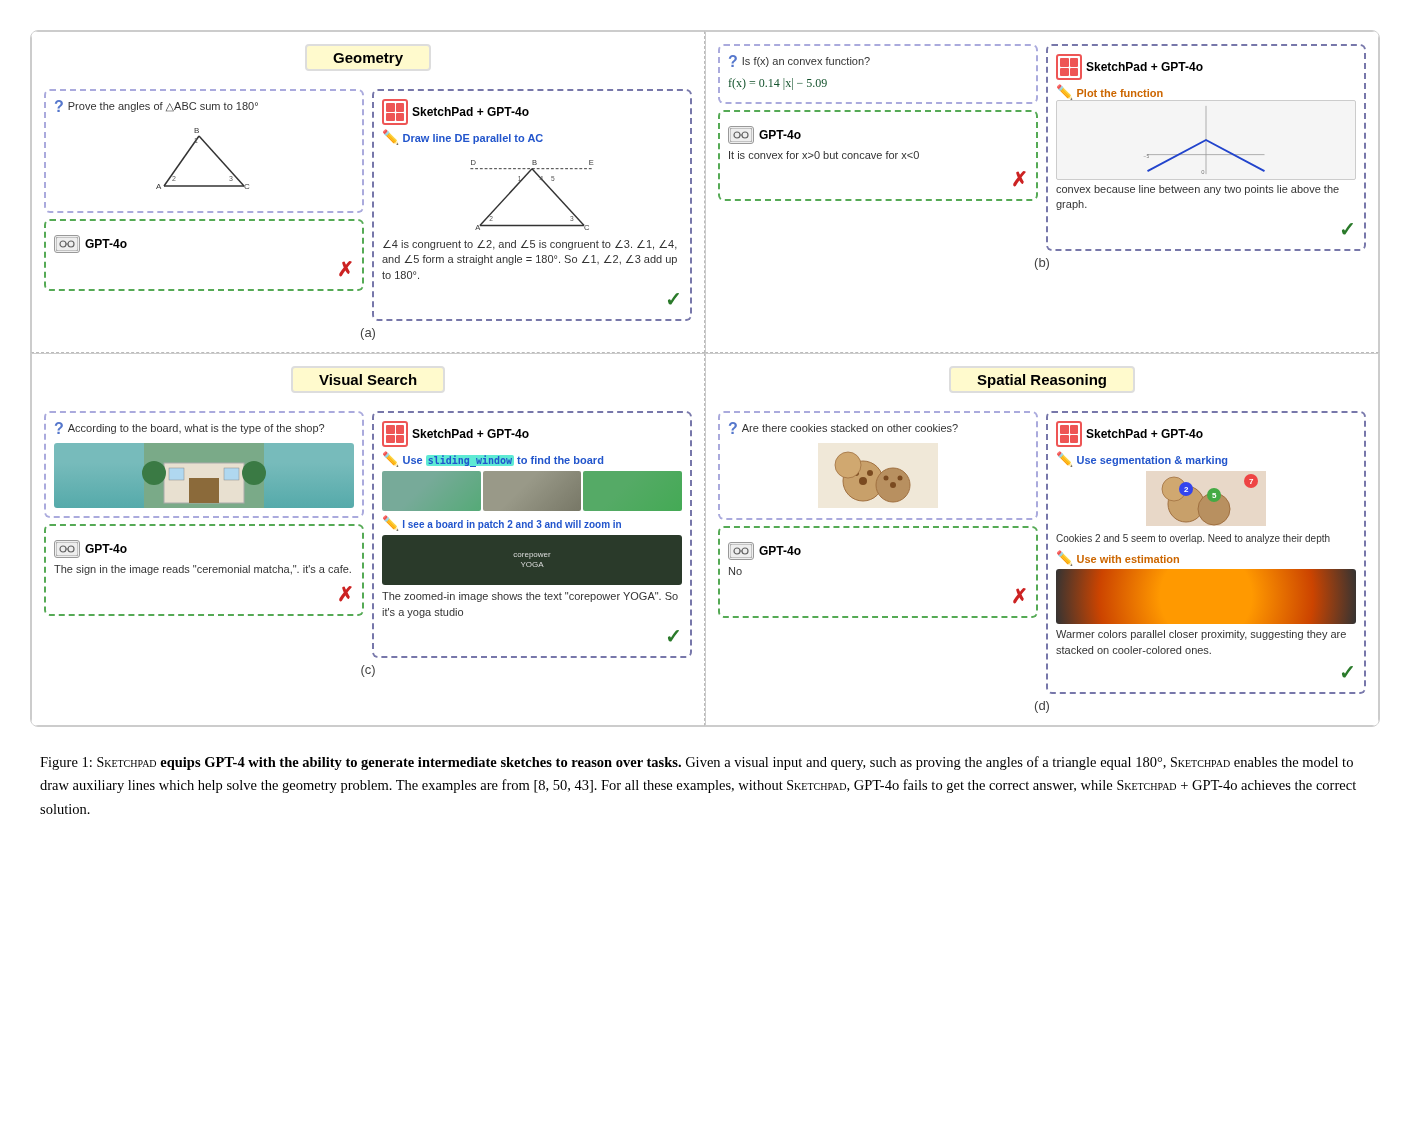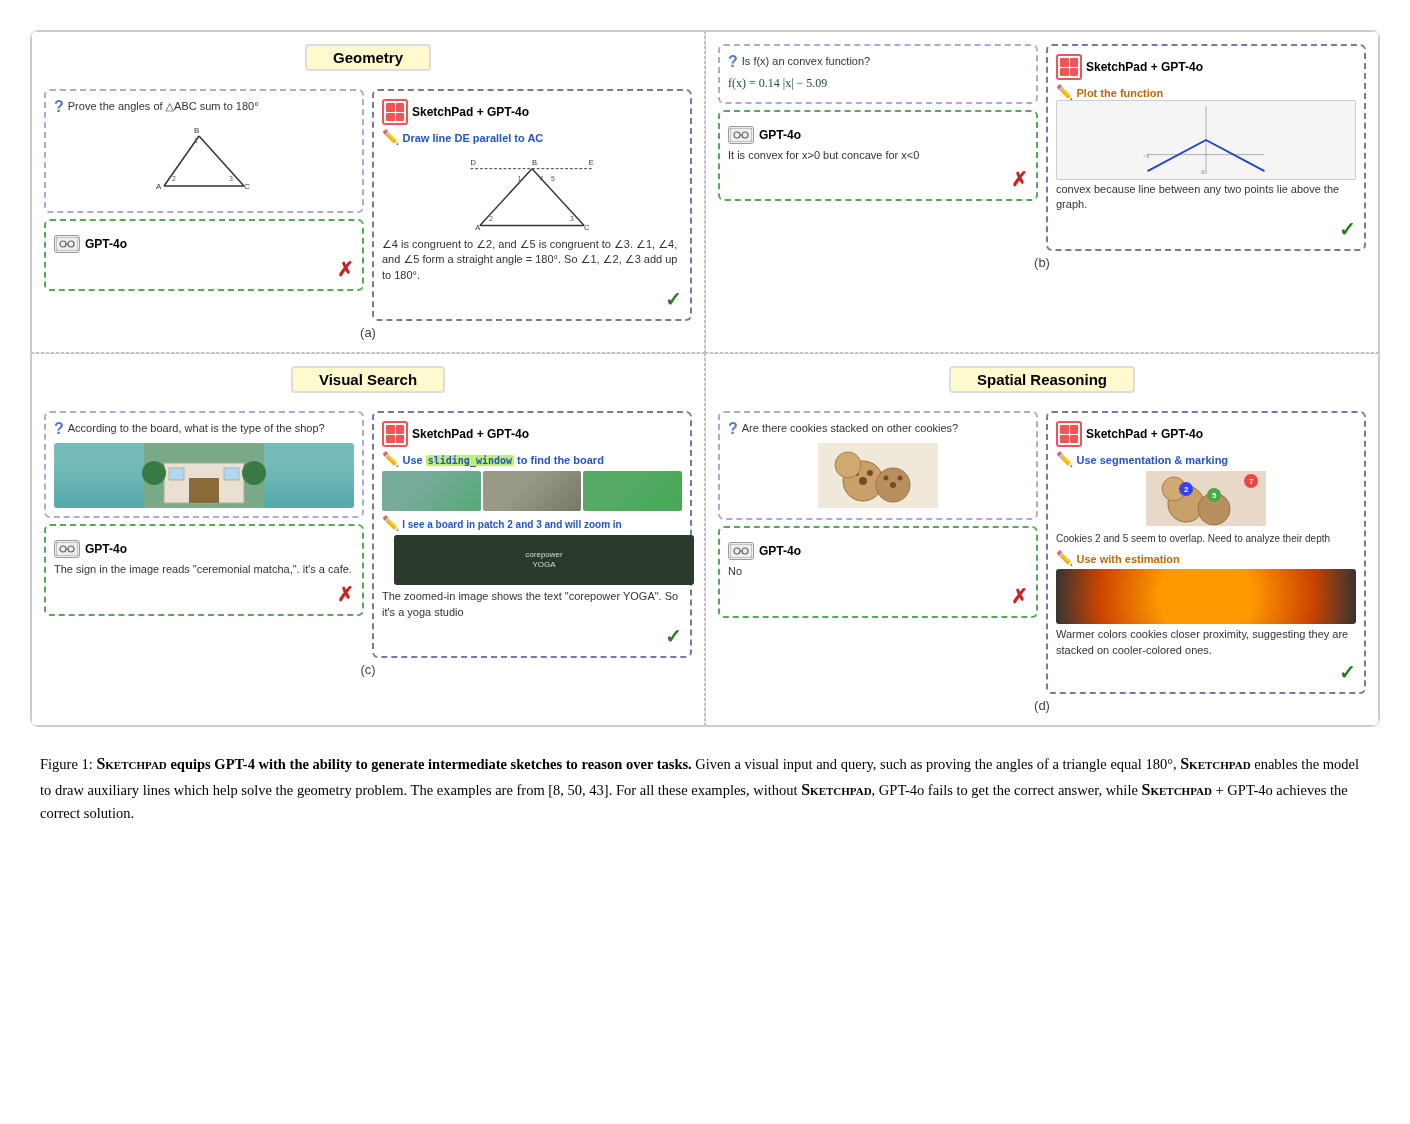--- a/index.html
+++ b/index.html
@@ -203,23 +203,23 @@
     .figure-caption {
       font-size: 14.5px;
       font-family: 'Times New Roman', serif;
       line-height: 1.6;
       margin-top: 14px;
       color: #000;
       padding: 0 10px;
     }
 
     .figure-caption .bold-sc {
-      font-weight: bold;
+      font-weight: normal;
       font-variant: small-caps;
-      font-size: 16px;
+      font-size: 14px;
     }
 
     .figure-caption strong {
       font-weight: bold;
     }
 
     .shop-img {
       width: 100%;
       height: 65px;
       background: linear-gradient(180deg, #7bb 30%, #5aa 100%);
@@ -265,41 +265,40 @@
     }
 
     .chalkboard-img {
       width: 100%;
       height: 50px;
       background: #2a3a2a;
       border-radius: 3px;
       display: flex;
       align-items: center;
       justify-content: center;
-      margin-left: 12px;
     }
 
     .chalkboard-text {
       color: #ddd;
       font-size: 8px;
       font-family: Arial, sans-serif;
       text-align: center;
       line-height: 1.3;
     }
 
     .math-func-text {
       font-family: 'Times New Roman', serif;
       font-size: 12px;
       color: #14532d;
       margin: 3px 0;
     }
 
     .inline-code {
       font-family: monospace;
-      background: #bef264;
+      background: #5eead4;
       padding: 0 2px;
       border-radius: 2px;
       font-size: 10px;
     }
   </style>
 </head>
 <body>
 
 <div class="main-container">
 
@@ -628,21 +627,21 @@
             </div>
             <div class="result-text" style="font-size:10px;color:#333;margin-bottom:4px;">
               Cookies 2 and 5 seem to overlap. Need to analyze their depth
             </div>
             <div class="action-text-orange">
               <span class="pencil-icon">✏️</span>
               Use <strong>with estimation</strong>
             </div>
 
             <div class="depth-img" style="margin:3px 0;"></div>
-            <div class="result-text">Warmer colors cookies closer proximity, suggesting they are stacked on cooler-colored ones.</div>
+            <div class="result-text">Warmer colors parallel closer proximity, suggesting they are stacked on cooler-colored ones.</div>
             <div style="text-align:right;margin-top:2px;">
               <span class="check-mark">✓</span>
             </div>
           </div>
         </div>
       </div>
       <div class="caption-label">(d)</div>
     </div>
 
   </div>

